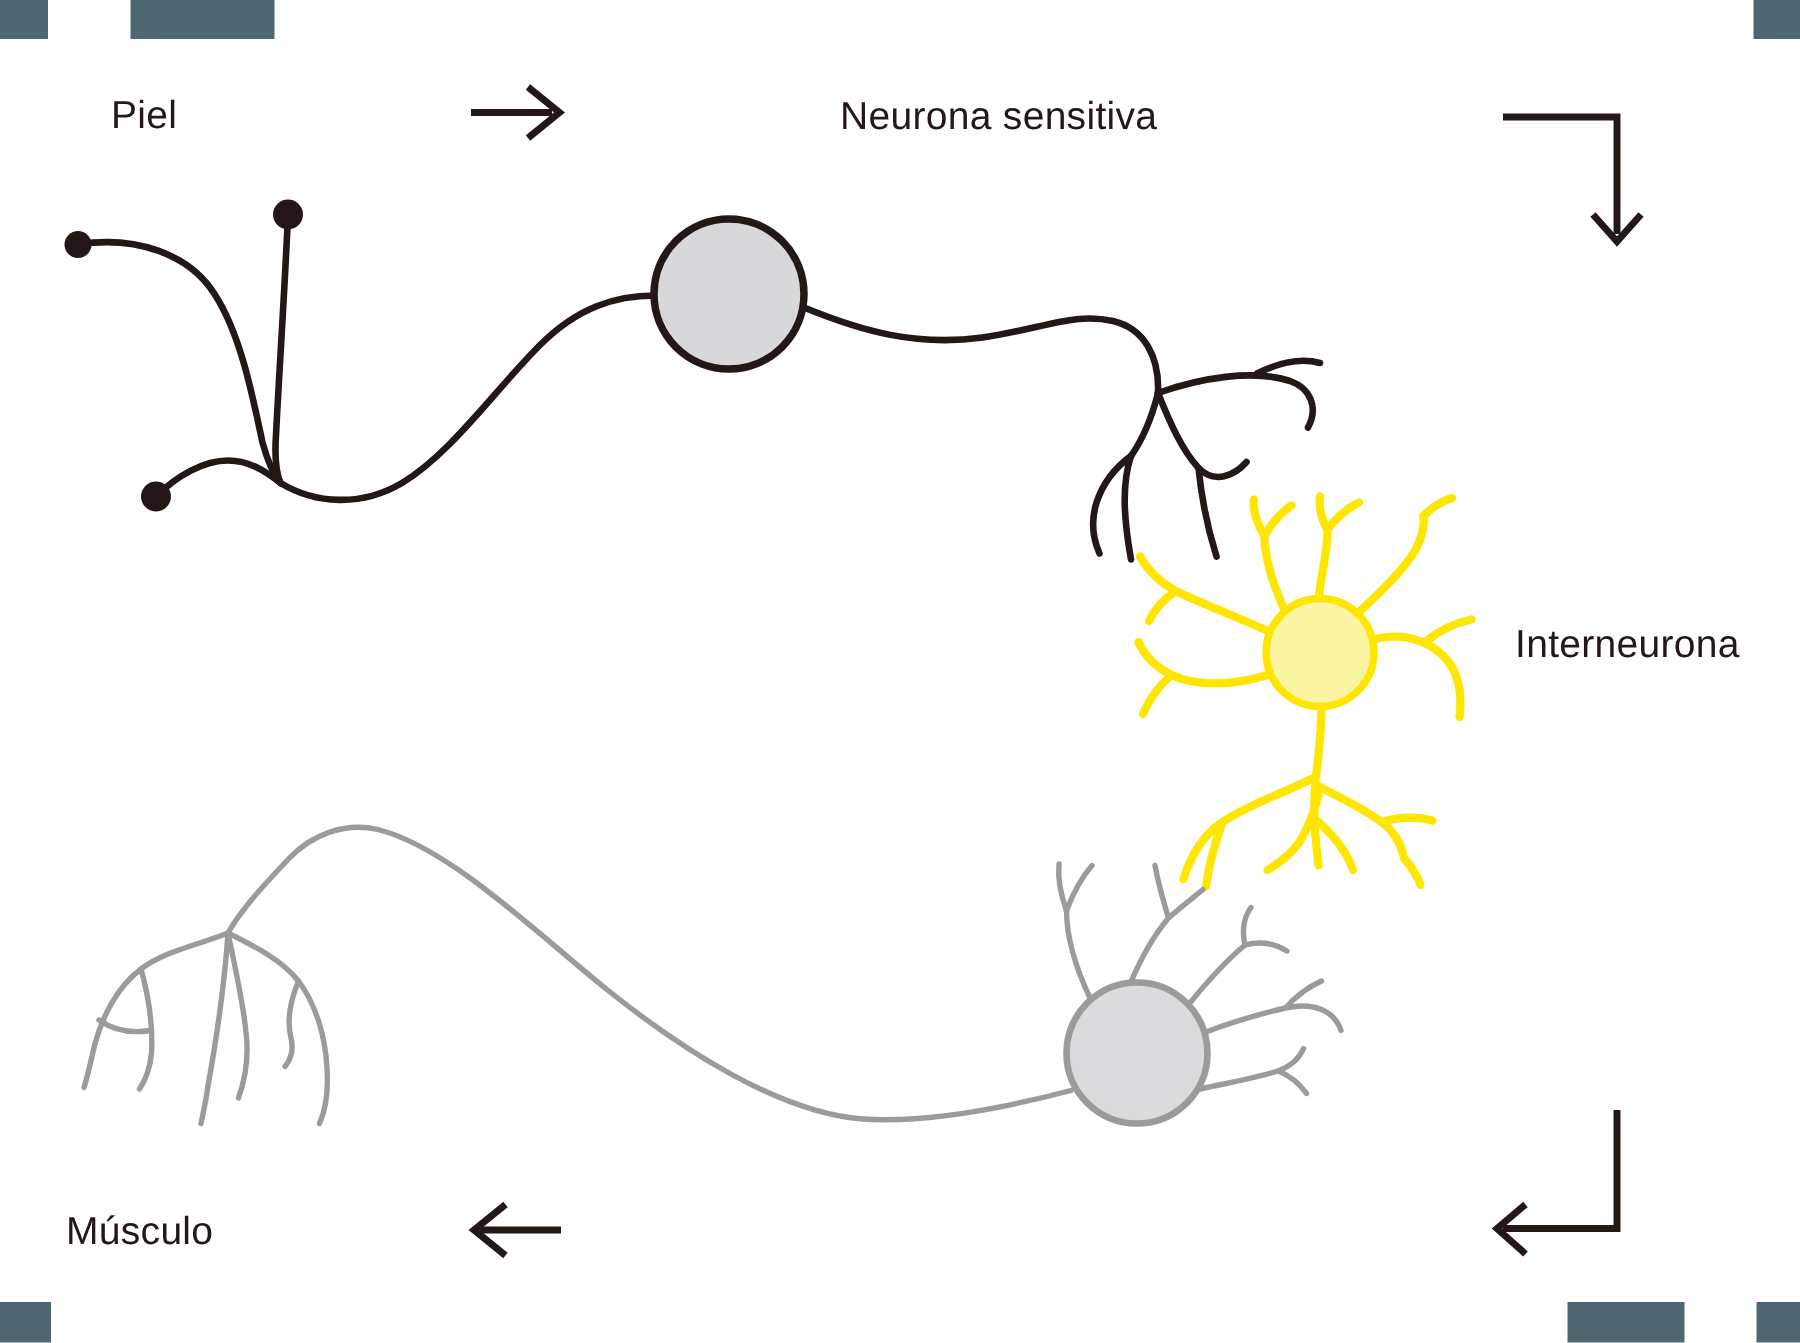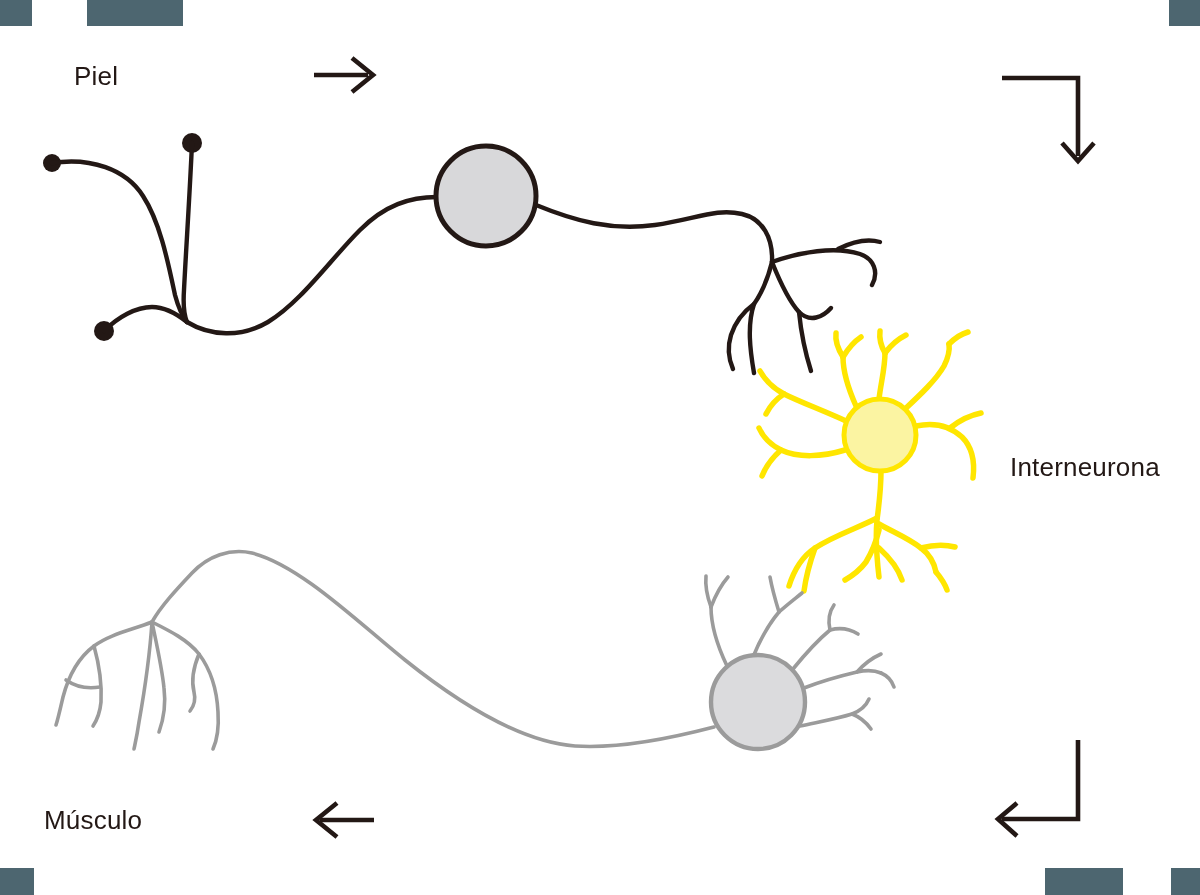--- a/index.html
+++ b/index.html
@@ -154,15 +154,16 @@
       <path class="s-gray w3 round" d="M 94 646 C 99 664, 102 684, 101 702 C 100 713, 97 720, 93 726"></path>
       <path class="s-gray w3 round" d="M 66 680 C 76 687, 88 689, 100 687"></path>
       <path class="s-gray w3 round" d="M 152 622 C 150 652, 144 694, 139 722 C 137 736, 135 744, 134 749"></path>
       <path class="s-gray w3 round" d="M 152 622 C 157 646, 162 668, 164 688 C 166 704, 164 718, 159 732"></path>
       <path class="s-gray w3 round" d="M 152 622 C 170 631, 188 640, 199 654 C 211 670, 217 692, 218 712 C 219 727, 217 740, 213 749"></path>
       <path class="s-gray w3 round" d="M 199 654 C 194 666, 191 680, 194 692 C 196 700, 194 706, 190 711"></path>
     </g>
   </svg>
 
   <div class="diagram-label" style="left:74px;  top:61px;">Piel</div>
-  <div class="diagram-label" style="left:1010px;top:452px;">Interneurona</div>
+  <div class="diagram-label" style="left:560px; top:62px;">Neurona sensitiva</div>
+  <div class="diagram-label" style="left:1010px;top:414px;">Interneurona</div>
   <div class="diagram-label" style="left:44px;  top:805px;text-align:right;">Músculo</div>
 </div>
 
 </body></html>

